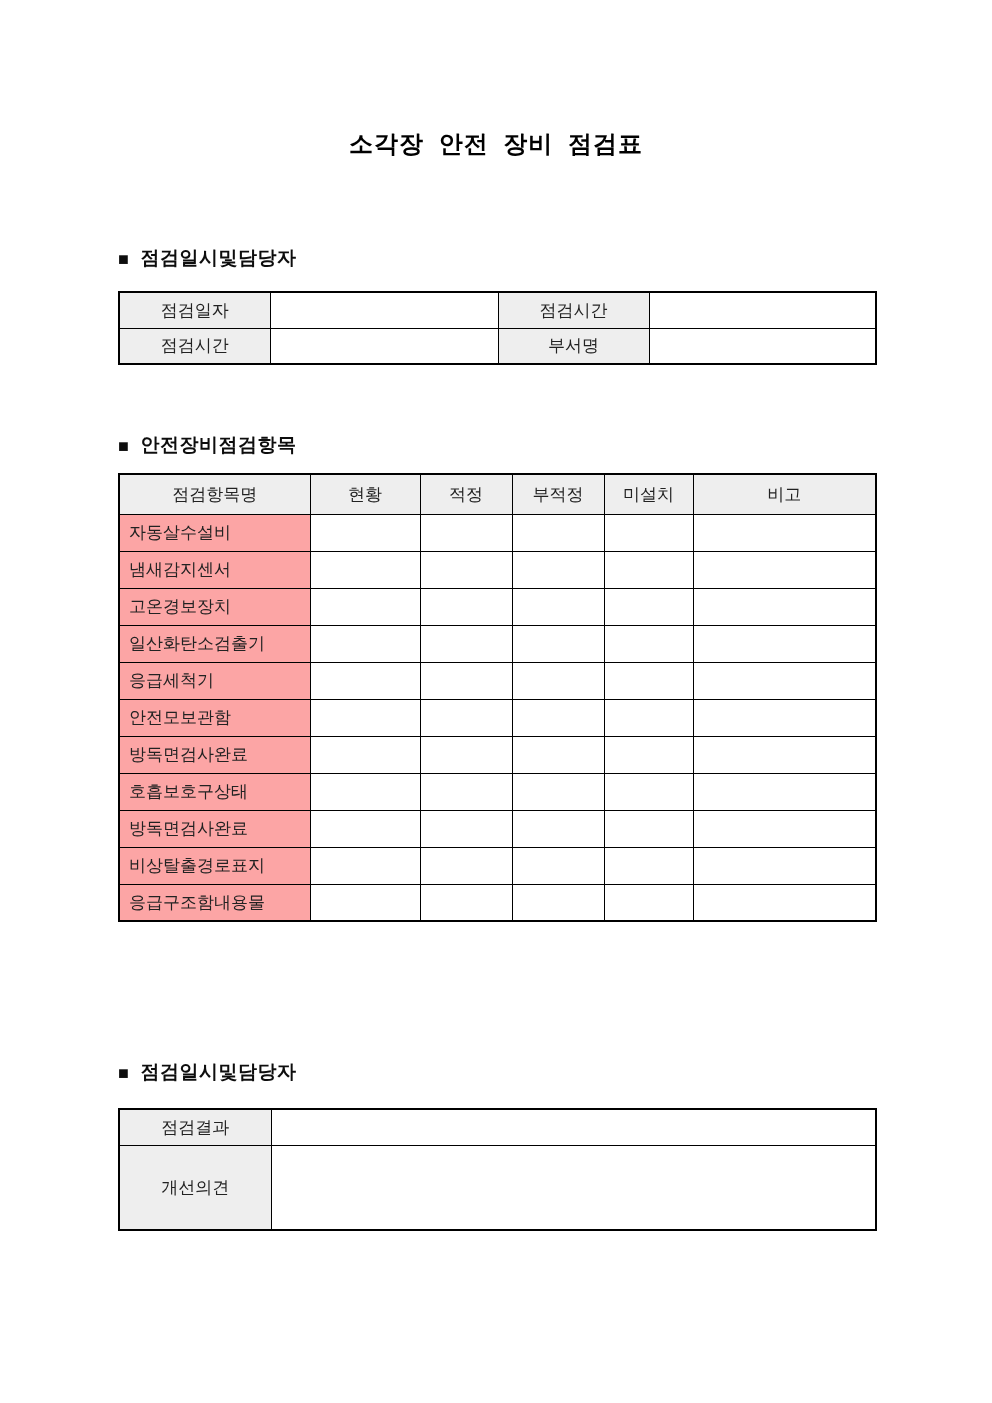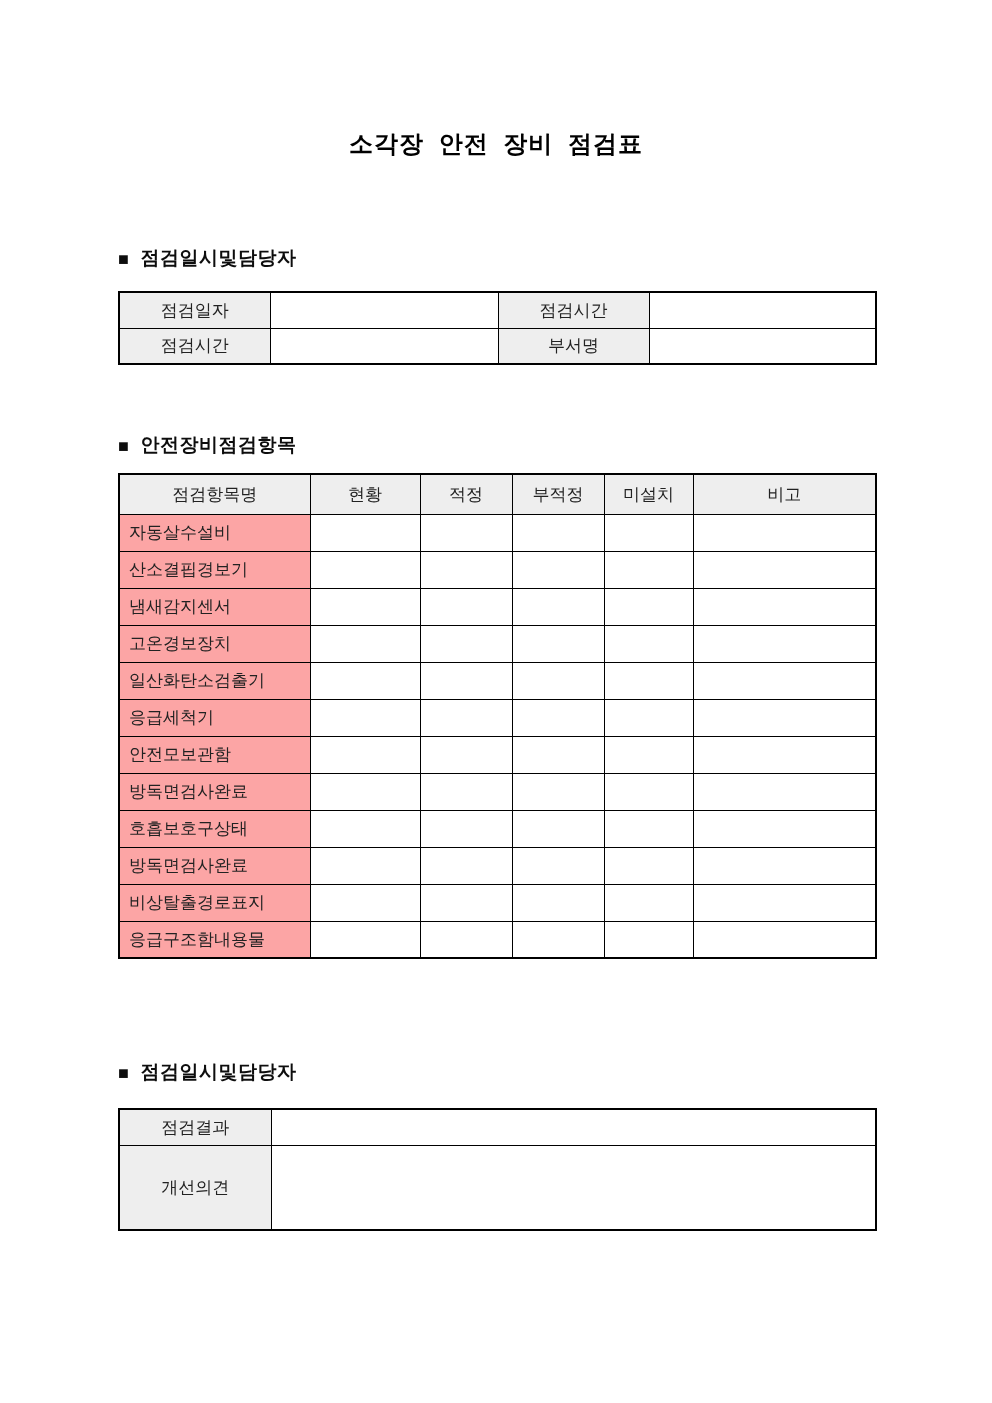--- a/index.html
+++ b/index.html
@@ -141,28 +141,20 @@
     <tbody>
         <tr class="equipment-row">
           <td class="item-cell">자동살수설비</td>
           <td class="value-cell"></td>
           <td class="value-cell"></td>
           <td class="value-cell"></td>
           <td class="value-cell"></td>
           <td class="value-cell"></td>
         </tr>
         <tr class="equipment-row">
-          <td class="item-cell">산소결핍경보기</td>
-          <td class="value-cell"></td>
-          <td class="value-cell"></td>
-          <td class="value-cell"></td>
-          <td class="value-cell"></td>
-          <td class="value-cell"></td>
-        </tr>
-        <tr class="equipment-row">
           <td class="item-cell">냄새감지센서</td>
           <td class="value-cell"></td>
           <td class="value-cell"></td>
           <td class="value-cell"></td>
           <td class="value-cell"></td>
           <td class="value-cell"></td>
         </tr>
         <tr class="equipment-row">
           <td class="item-cell">고온경보장치</td>
           <td class="value-cell"></td>

